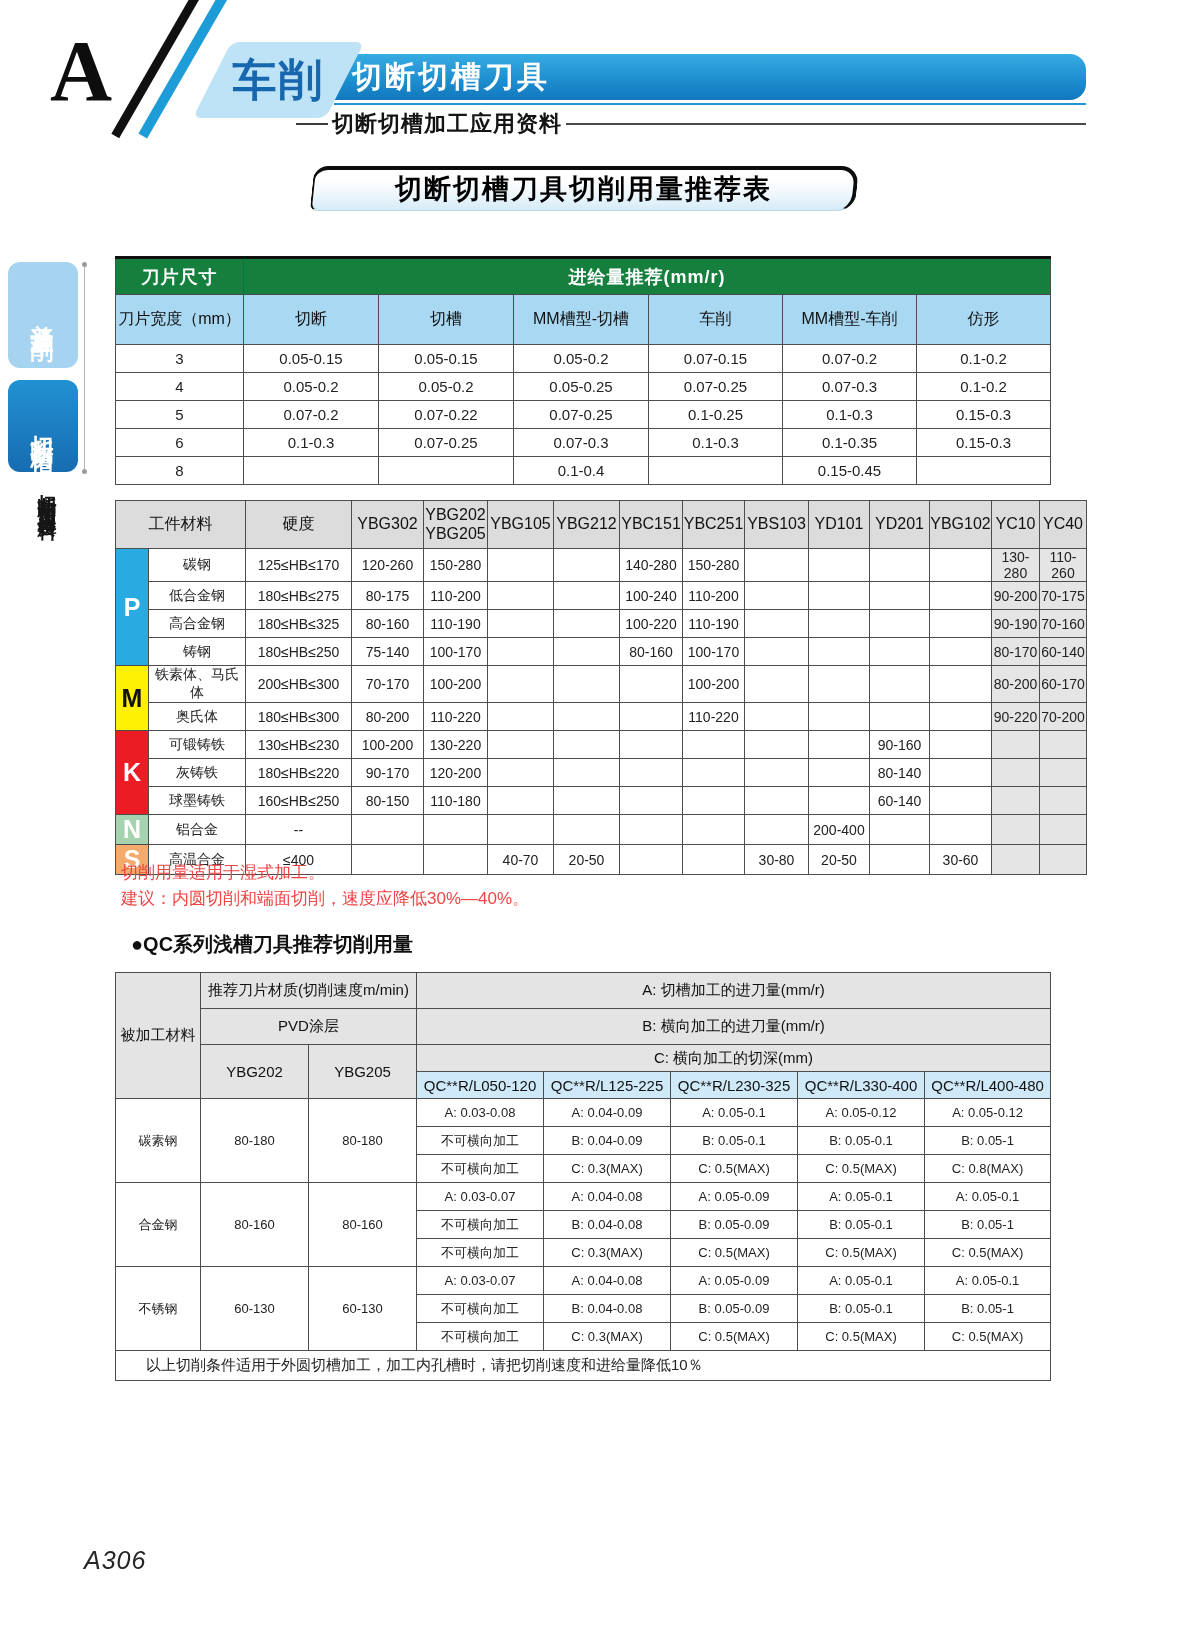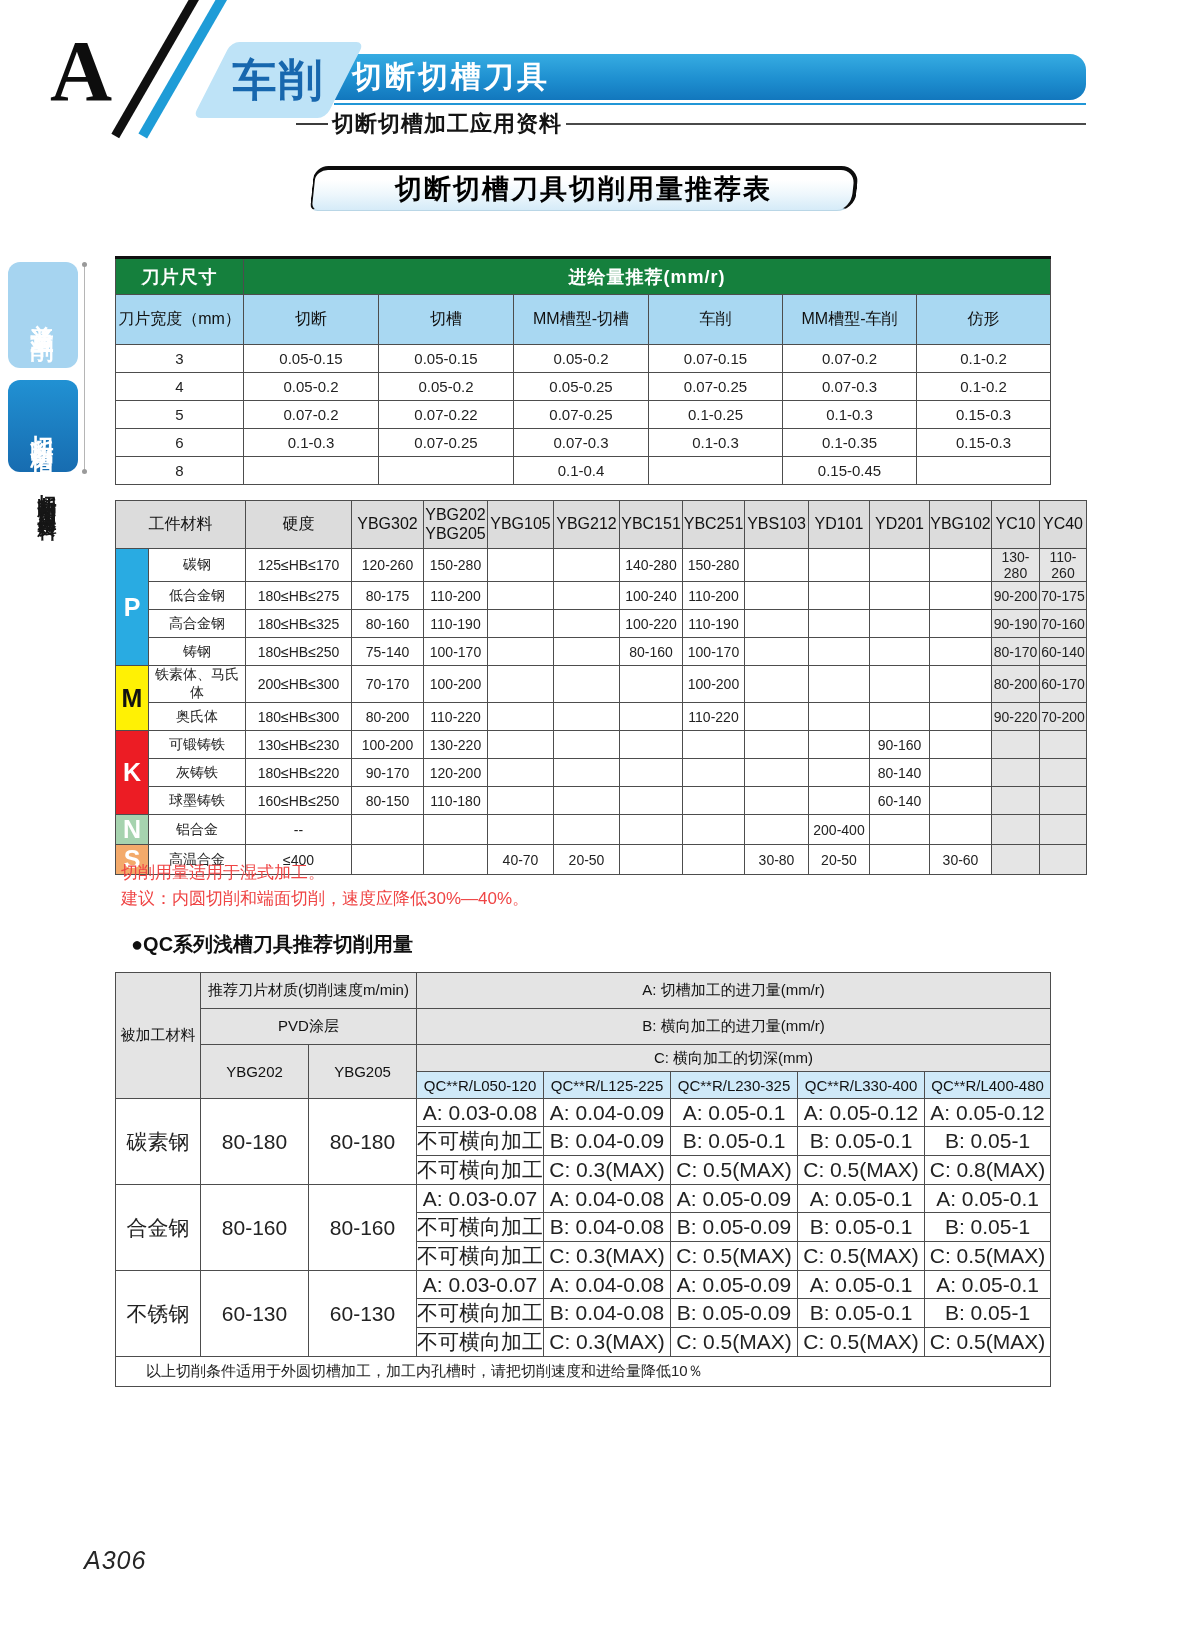--- a/index.html
+++ b/index.html
@@ -97,21 +97,21 @@
 
   .notes { position:absolute; left:121px; top:860px; font-size:17px; color:#ef4444; line-height:1.55; }
 
   
   .qc-heading { position:absolute; left:108px; top:931px; font-size:20px; font-weight:bold; color:#0f0f0f;margin-left:23px; }
   .qc-table { position:absolute; left:115px; top:972px; width:935px; }
   .qc-table thead th { background:#e4e4e4; font-size:15px; font-weight:normal; color:#111; }
   .qc-table .r1 th, .qc-table .r2 th { height:36px; }
   .qc-table .r3 th { height:27px; }
   .qc-table .r4 th { height:27px; background:#cfe9f8; }
-  .qc-table td { height:28px; font-size:21px; color:#222; background:#fff; }
+  .qc-table td { height:28px; font-size:13px; color:#222; background:#fff; }
   .qc-table td.footer-note { text-align:left; padding-left:30px; height:30px; font-size:15px; }
 
   .page-number { position:absolute; left:84px; top:1546px; font-size:25px; font-style:italic; color:#262626; letter-spacing:1px; }
 </style>
 </head>
 <body>
 
 <div class="letter-a">A</div>
 <div class="diag diag-black"></div>
 <div class="diag diag-blue"></div>

